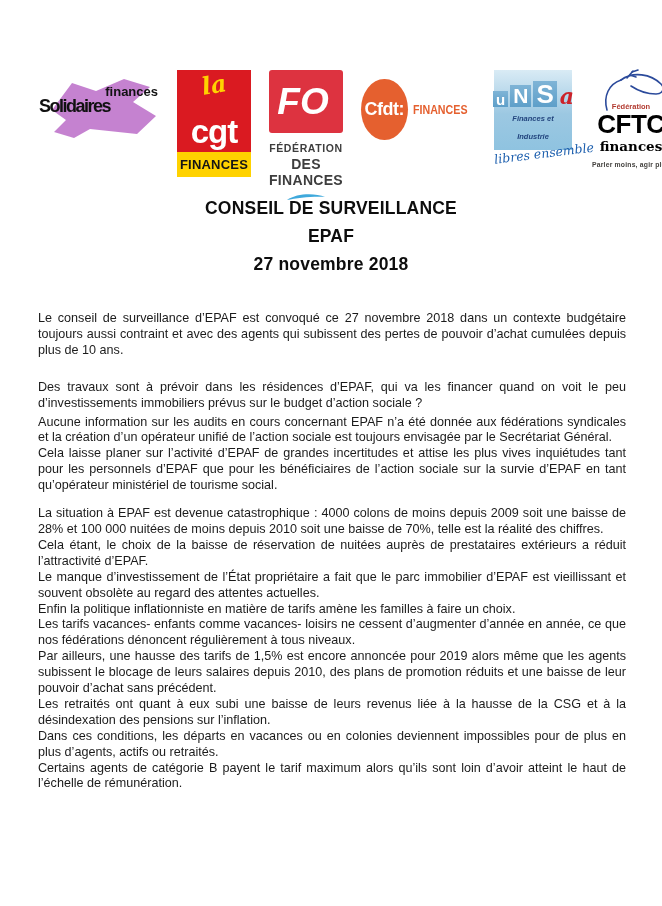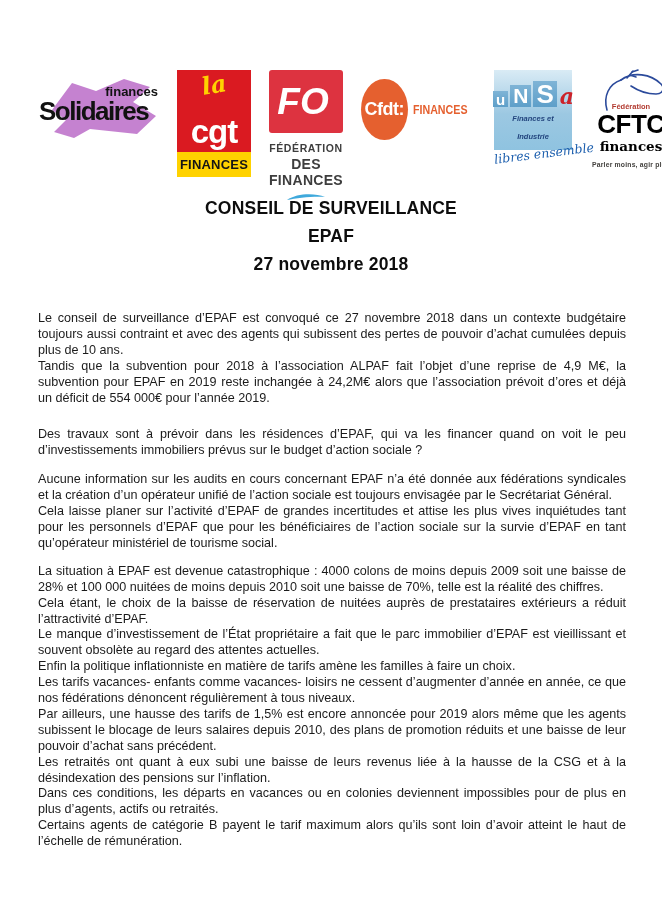--- a/index.html
+++ b/index.html
@@ -30,21 +30,21 @@
 
   
   .solidaires { width: 126px; height: 68px; margin-top: 4px; }
   .solidaires svg { position: absolute; top: 0; left: 0; }
   .sol-fin {
     position: absolute; top: 10px; right: 4px;
     font-size: 13px; font-weight: bold; color: #111;
   }
   .sol-main {
     position: absolute; top: 22px; left: 3px;
-    font-size: 26px; font-weight: bold; letter-spacing: -1.5px; color: #111;
+    font-size: 18px; font-weight: bold; letter-spacing: -1.5px; color: #111;
   }
 
   
   .cgt { width: 74px; }
   .cgt-box { position: relative; width: 74px; height: 82px; background: #da1a21; }
   .cgt-la {
     position: absolute; top: 2px; left: 50%; transform: translateX(-50%) rotate(-10deg);
     font-family: "DejaVu Serif", serif; font-style: italic; font-weight: bold;
     color: #ffd200; font-size: 24px; line-height: 26px;
   }
@@ -126,21 +126,21 @@
     color: #0d0d0d; letter-spacing: 0.2px;
   }
 
   
   .body-text {
     position: absolute; top: 311px; left: 38px; width: 588px;
     font-size: 12.6px; line-height: 15.9px; text-align: justify; color: #1b1b1b;
   }
   .body-text p { margin: 0; }
   .block-a { margin-bottom: 21px; }
-  .block-b { margin-bottom: 13px; }
+  .block-b { margin-bottom: 3px; }
   .block-c { margin-bottom: 12px; }
 </style>
 </head>
 <body>
 
 <div class="page">
 
   <div class="logos">
 
     <div class="logo solidaires">
@@ -204,21 +204,20 @@
 
   <div class="title">
     <div>CONSEIL DE SURVEILLANCE</div>
     <div>EPAF</div>
     <div>27 novembre 2018</div>
   </div>
 
   <div class="body-text">
     <div class="block-a">
       <p>Le conseil de surveillance d’EPAF est convoqué ce 27 novembre 2018 dans un contexte budgétaire toujours aussi contraint et avec des agents qui subissent des pertes de pouvoir d’achat cumulées depuis plus de 10 ans.</p>
-      <p>Tandis que la subvention pour 2018 à l’association ALPAF fait l’objet d’une reprise de 4,9 M€, la subvention pour EPAF en 2019 reste inchangée à 24,2M€ alors que l’association prévoit d’ores et déjà un déficit de 554 000€ pour l’année 2019.</p>
     </div>
     <div class="block-b">
       <p>Des travaux sont à prévoir dans les résidences d’EPAF, qui va les financer quand on voit le peu d’investissements immobiliers prévus sur le budget d’action sociale ?</p>
     </div>
     <div class="block-c">
       <p>Aucune information sur les audits en cours concernant EPAF n’a été donnée aux fédérations syndicales et la création d’un opérateur unifié de l’action sociale est toujours envisagée par le Secrétariat Général.</p>
       <p>Cela laisse planer sur l’activité d’EPAF de grandes incertitudes et attise les plus vives inquiétudes tant pour les personnels d’EPAF que pour les bénéficiaires de l’action sociale sur la survie d’EPAF en tant qu’opérateur ministériel de tourisme social.</p>
     </div>
     <div>
       <p>La situation à EPAF est devenue catastrophique : 4000 colons de moins depuis 2009 soit une baisse de 28% et 100 000 nuitées de moins depuis 2010 soit une baisse de 70%, telle est la réalité des chiffres.</p>

